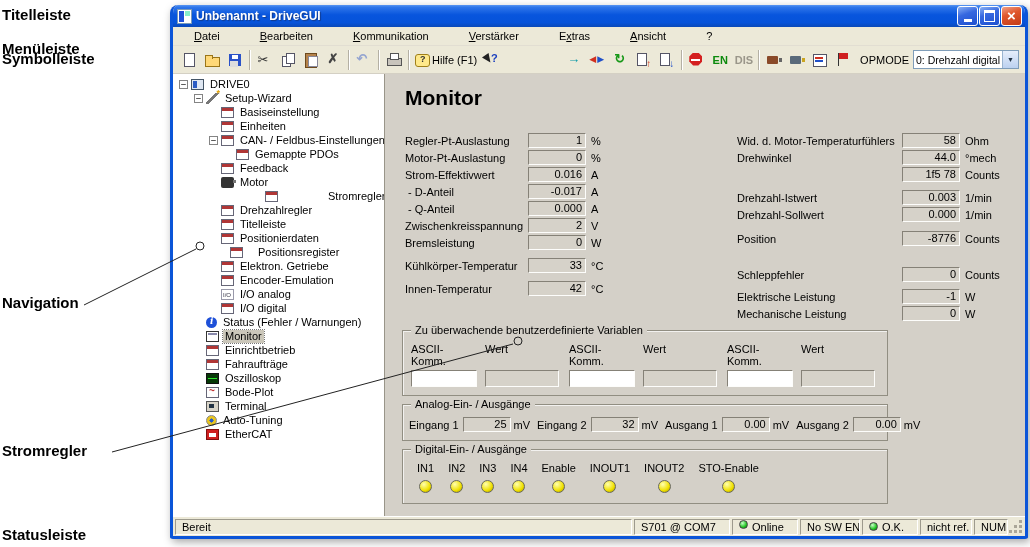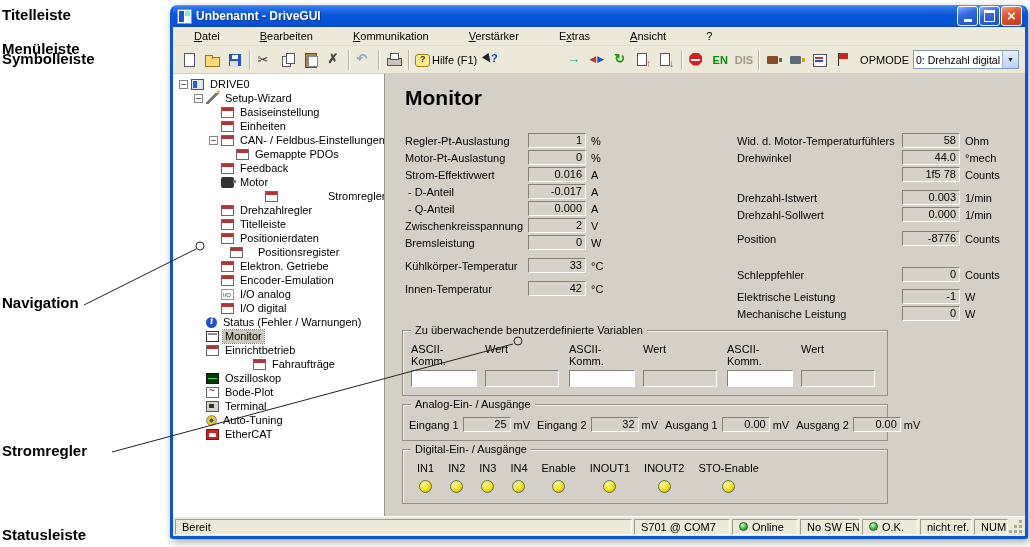--- a/index.html
+++ b/index.html
@@ -149,21 +149,21 @@
   .an-unit{margin-left:3px}
   .dg-row{display:flex;gap:14px;padding:12px 6px 10px 14px}
   .dchan{display:flex;flex-direction:column;align-items:center;gap:6px}
   .dled{width:13px;height:13px;border-radius:50%;border:1px solid #6a6a5a}
 
   
   .statusbar{height:20px;background:#ece9d8;display:flex;align-items:center;gap:2px;padding:2px 1px 2px 2px;border-top:1px solid #fff}
   .pane{height:16px;line-height:14px;padding:0 6px;border:1px solid;border-color:#9d9a8d #fff #fff #9d9a8d;white-space:nowrap;overflow:hidden}
   .pane-ready{flex:1}
   .pane-device{width:96px}
-  .pane-online{width:66px;display:flex;align-items:center;gap:4px}
+  .pane-online{width:66px;display:flex;align-items:flex-start;gap:4px}
   .pane-swen{width:60px}
   .pane-ok{width:56px;display:flex;align-items:center;gap:4px}
   .pane-ref{width:52px}
   .pane-num{width:34px}
   .led{width:9px;height:9px;border-radius:50%;border:1px solid #444;flex:none}
   .grip{width:14px;height:16px;position:relative}
   .grip::before{content:"";position:absolute;right:2px;bottom:2px;width:3px;height:3px;background:#aaa698;
     box-shadow:0 -5px #aaa698,0 -10px #aaa698,-5px 0 #aaa698,-5px -5px #aaa698,-10px 0 #aaa698}
 </style>
 </head>
@@ -387,21 +387,21 @@
           <div class="tree-row" style="padding-left: 19px;">
             <span class="exp-space"></span>
             <span class="ti ti-monitor"></span>
             <span class="tree-label sel">Monitor</span>
           </div>
           <div class="tree-row" style="padding-left: 19px;">
             <span class="exp-space"></span>
             <span class="ti ti-win"></span>
             <span class="tree-label">Einrichtbetrieb</span>
           </div>
-          <div class="tree-row" style="padding-left: 19px; justify-content: center;">
+          <div class="tree-row" style="padding-left: 19px;">
             <span class="exp-space"></span>
             <span class="ti ti-win"></span>
             <span class="tree-label">Fahraufträge</span>
           </div>
           <div class="tree-row" style="padding-left: 19px;">
             <span class="exp-space"></span>
             <span class="ti ti-scope"></span>
             <span class="tree-label">Oszilloskop</span>
           </div>
           <div class="tree-row" style="padding-left: 19px;">

